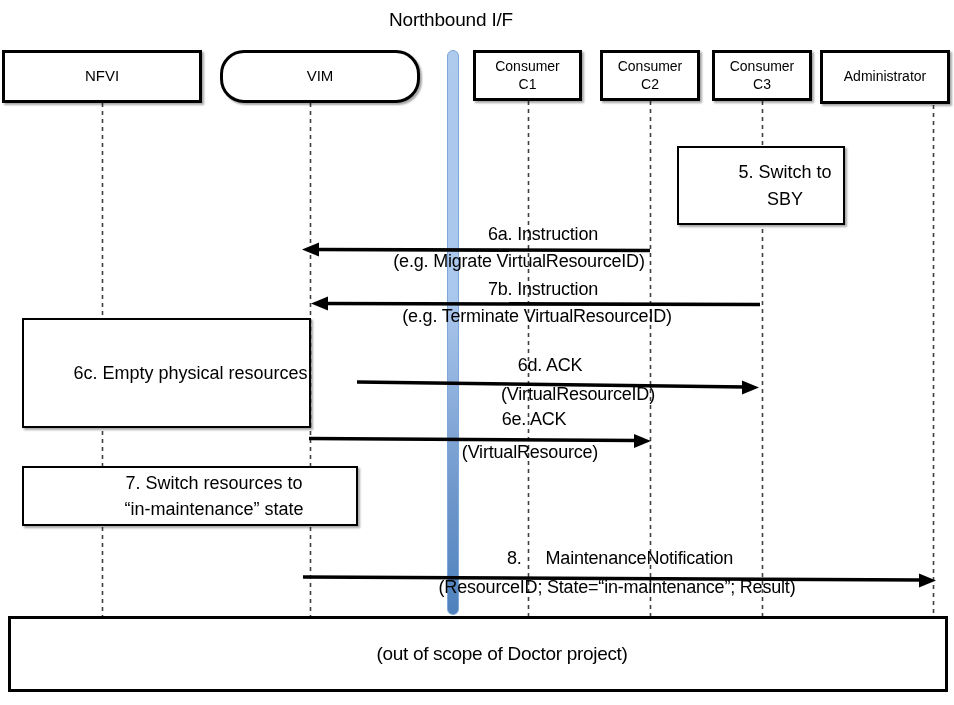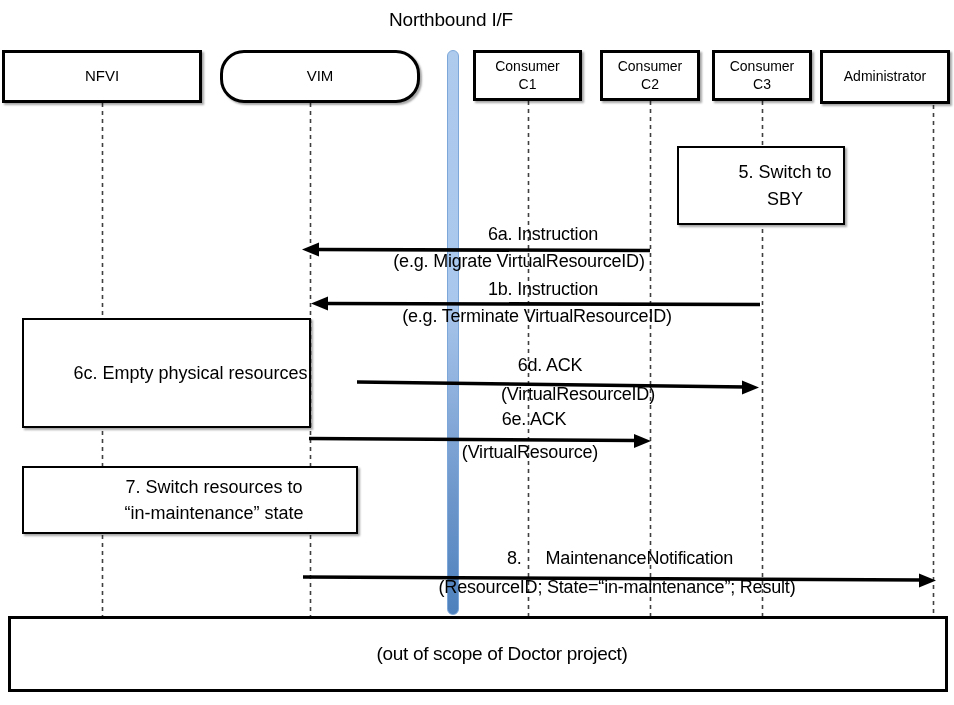--- a/index.html
+++ b/index.html
@@ -77,21 +77,21 @@
   <span>Administrator</span>
 </div>
 
 <div class="note" style="left:677px;top:146px;width:168px;height:79px;">
   <span>5. Switch to</span>
   <span>SBY</span>
 </div>
 <div class="note" style="left:22px;top:318px;width:289px;height:110px;">
   <span>6c. Empty physical resources</span>
 </div>
-<div class="note" style="left:22px;top:466px;width:336px;height:68px;">
+<div class="note" style="left:22px;top:466px;width:336px;height:60px;">
   <span>7. Switch resources to</span>
   <span>“in-maintenance” state</span>
 </div>
 <div class="note wide" style="left:8px;top:616px;width:940px;height:76px;">
   <span>(out of scope of Doctor project)</span>
 </div>
 
 <svg class="layer arrows" viewBox="0 0 954 705" xmlns="http://www.w3.org/2000/svg">
 
   <line x1="650" y1="250.5" x2="316" y2="249.5" stroke="#000" stroke-width="3.6"></line>
@@ -106,21 +106,21 @@
   <line x1="309" y1="438.5" x2="638" y2="440.5" stroke="#000" stroke-width="3.6"></line>
   <polygon points="651,441 634,434 634,448" fill="#000"></polygon>
 
   <line x1="303" y1="577" x2="923" y2="580" stroke="#000" stroke-width="3.6"></line>
   <polygon points="936,580.5 919,573.5 919,587.5" fill="#000"></polygon>
 </svg>
 
 <div class="msg-label" style="left:543px;top:224px;">6a. Instruction</div>
 <div class="msg-label" style="left:519px;top:251px;">(e.g. Migrate VirtualResourceID)</div>
 
-<div class="msg-label" style="left:543px;top:279px;">1b. Instruction</div>
+<div class="msg-label" style="left:543px;top:279px;">7b. Instruction</div>
 <div class="msg-label" style="left:537px;top:306px;">(e.g. Terminate VirtualResourceID)</div>
 
 <div class="msg-label" style="left:550px;top:355px;">6d. ACK</div>
 <div class="msg-label" style="left:578px;top:384px;">(VirtualResourceID)</div>
 
 <div class="msg-label" style="left:534px;top:409px;">6e. ACK</div>
 <div class="msg-label" style="left:530px;top:442px;">(VirtualResource)</div>
 
 <div class="msg-label" style="left:620px;top:548px;">8.&nbsp;&nbsp;&nbsp;&nbsp;&nbsp;MaintenanceNotification</div>
 <div class="msg-label" style="left:617px;top:577px;">(ResourceID; State=“in-maintenance”; Result)</div>

